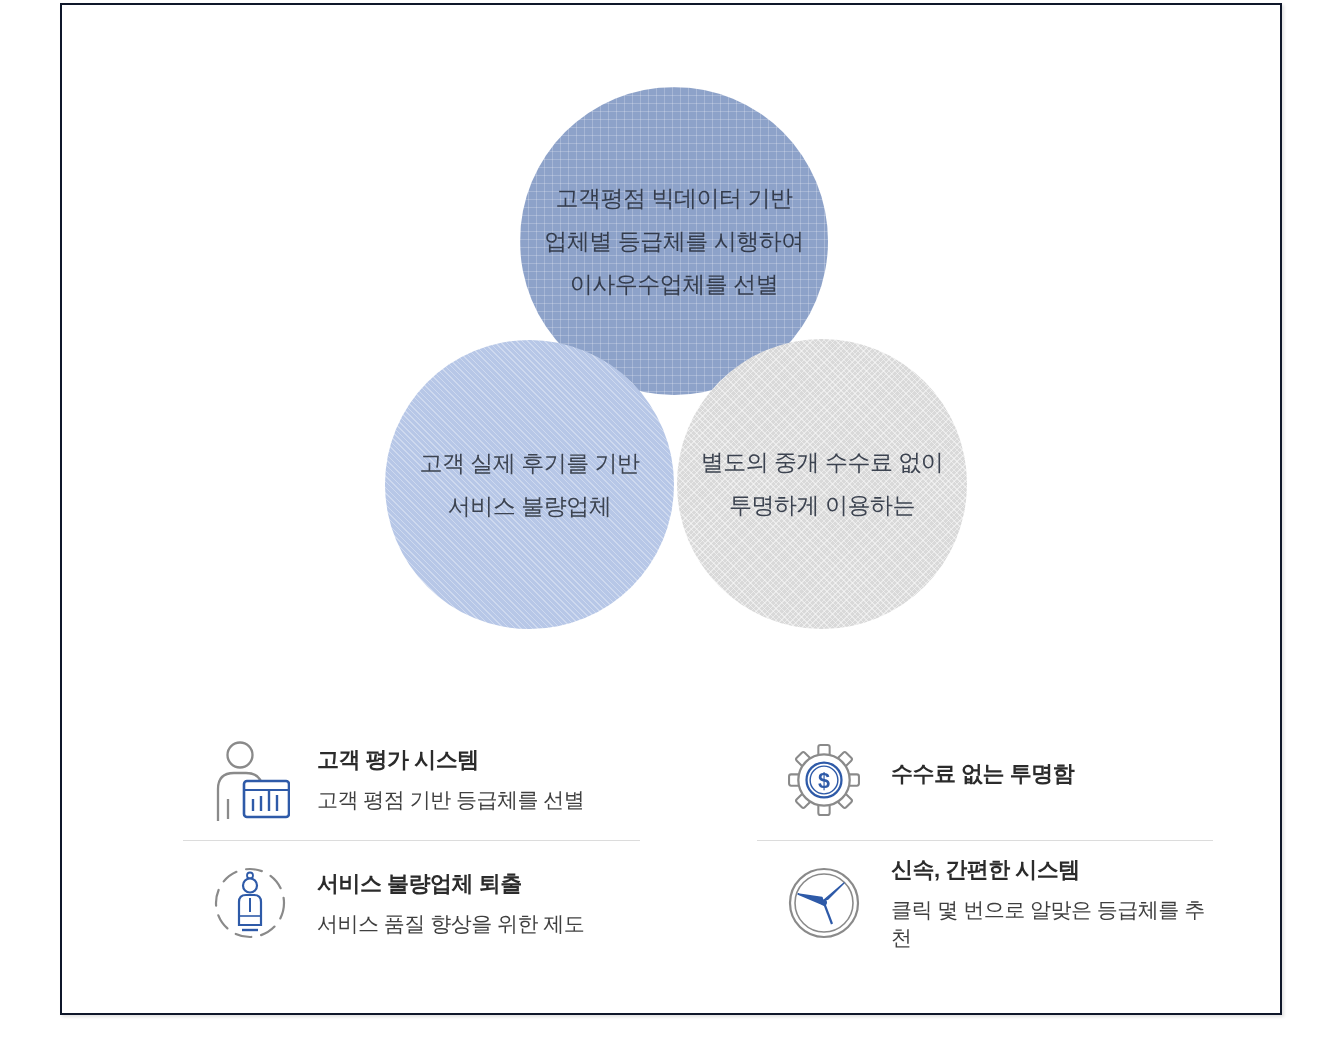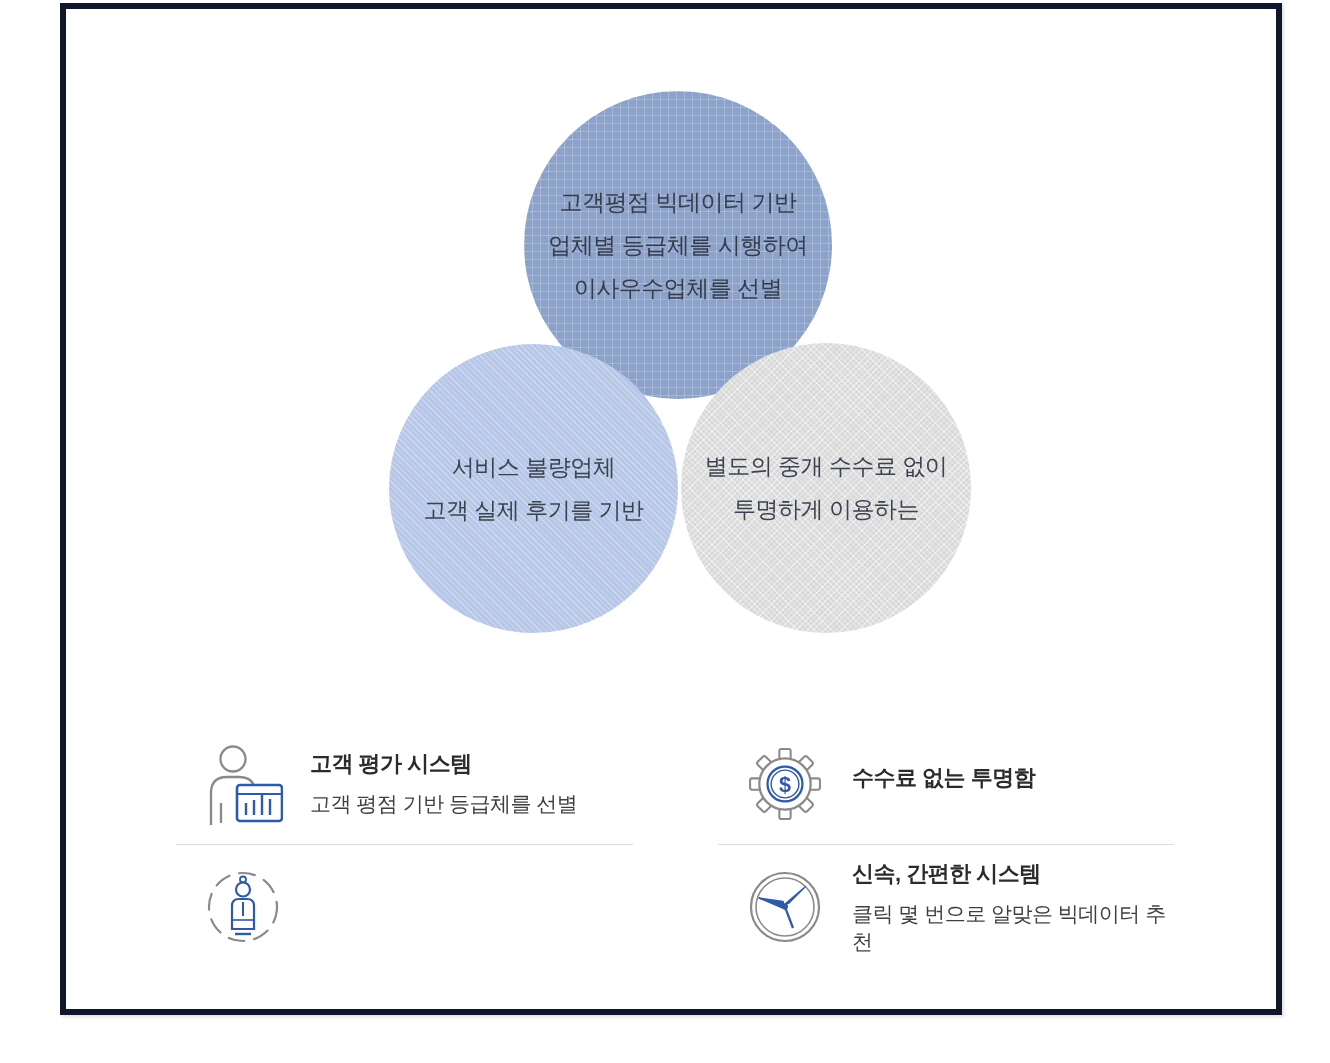--- a/index.html
+++ b/index.html
@@ -1,19 +1,19 @@
 <!DOCTYPE html>
 <html><head>
 <meta charset="utf-8">
 <style>
   * { margin:0; padding:0; box-sizing:border-box; }
   html,body { width:1330px; height:1063px; background:#ffffff; font-family:"Liberation Sans", sans-serif; }
   .frame {
     position:absolute; left:60px; top:3px; width:1222px; height:1012px;
-    background:#ffffff; border:6px solid #0f172a;
+    background:#ffffff; border:2px solid #0f172a;
     box-shadow:2px 2px 3px rgba(0,0,0,0.12);
   }
 
   
   .venn { position:absolute; left:0; top:0; width:100%; height:700px; }
   .circle {
     position:absolute; border-radius:50%;
     display:flex; align-items:center; justify-content:center; text-align:center;
   }
   .circle-text { font-size:23px; line-height:43px; font-weight:500; color:#3c4350; letter-spacing:-0.5px; white-space:nowrap; }
@@ -34,22 +34,22 @@
   .circle-right {
     left:615px; top:334px; width:290px; height:290px; z-index:3;
     background-color:#d9d9d9;
     background-image:
       repeating-linear-gradient(45deg, rgba(255,255,255,0.45) 0px, rgba(255,255,255,0.45) 1px, transparent 1px, transparent 4px),
       repeating-linear-gradient(135deg, rgba(255,255,255,0.45) 0px, rgba(255,255,255,0.45) 1px, transparent 1px, transparent 4px);
   }
 
   
   .features {
-    position:absolute; left:110px; top:714px; width:998px;
-    display:grid; grid-template-columns:457px 456px; column-gap:85px;
+    position:absolute; left:121px; top:714px; width:998px;
+    display:grid; grid-template-columns:457px 456px; column-gap:117px;
   }
   .feature {
     display:flex; align-items:center;
     min-height:121px; padding-left:26px;
   }
   .feature.row2 { border-top:1px solid #dcdcdc; min-height:125px; }
   .feature-icon { flex:0 0 82px; display:flex; justify-content:center; align-items:center; }
   .feature-text { margin-left:26px; }
   .feature-title { font-size:22px; font-weight:bold; color:#2b2b2b; letter-spacing:-0.5px; margin-bottom:11px; }
   .feature-desc  { font-size:21px; color:#3f3f3f; letter-spacing:-0.5px; }
@@ -66,22 +66,22 @@
     <div class="circle circle-top">
       <div class="circle-text">
         <div>고객평점 빅데이터 기반</div>
         <div>업체별 등급체를 시행하여</div>
         <div>이사우수업체를 선별</div>
       </div>
     </div>
 
     <div class="circle circle-left">
       <div class="circle-text">
+        <div>고객 실제 후기를 기반</div>
         <div>서비스 불량업체</div>
-        <div>고객 실제 후기를 기반</div>
       </div>
     </div>
 
     <div class="circle circle-right">
       <div class="circle-text">
         <div>별도의 중개 수수료 없이</div>
         <div>투명하게 이용하는</div>
       </div>
     </div>
 
@@ -138,33 +138,37 @@
         <svg width="78" height="82" viewBox="0 0 78 82">
           <circle cx="39" cy="41" r="34" fill="none" stroke="#8a8a8a" stroke-width="2.2" stroke-dasharray="16 10" stroke-linecap="round"></circle>
           <circle cx="39" cy="13.5" r="3" fill="none" stroke="#2e5aa8" stroke-width="1.8"></circle>
           <circle cx="39" cy="23.5" r="7" fill="#ffffff" stroke="#2e5aa8" stroke-width="2.2"></circle>
           <path d="M28 63 L28 40 Q28 33 35 33 L43 33 Q50 33 50 40 L50 63 Z" fill="#ffffff" stroke="#2e5aa8" stroke-width="2.2"></path>
           <line x1="39" y1="36" x2="39" y2="50" stroke="#2e5aa8" stroke-width="2"></line>
           <line x1="28" y1="54" x2="50" y2="54" stroke="#2e5aa8" stroke-width="1.6"></line>
           <line x1="31" y1="68" x2="47" y2="68" stroke="#2e5aa8" stroke-width="2.4"></line>
         </svg>
       </div>
+      <div class="feature-text">
+        <div class="feature-title">서비스 불량업체 퇴출</div>
+        <div class="feature-desc">서비스 품질 향상을 위한 제도</div>
+      </div>
     </div>
 
     <div class="feature row2">
       <div class="feature-icon">
         <svg width="78" height="78" viewBox="0 0 78 78">
           <circle cx="39" cy="39" r="34" fill="none" stroke="#8a8a8a" stroke-width="2.2"></circle>
           <circle cx="39" cy="39" r="29" fill="none" stroke="#8a8a8a" stroke-width="1.6"></circle>
           <path d="M39 41 L13 30 L37 33.5 Z" fill="#2e5aa8" stroke="#2e5aa8" stroke-width="1.4" stroke-linejoin="round"></path>
           <path d="M38.5 36.5 L59 19 L43 35 Z" fill="#2e5aa8" stroke="#2e5aa8" stroke-width="1.4" stroke-linejoin="round"></path>
           <line x1="39" y1="39" x2="47" y2="60" stroke="#2e5aa8" stroke-width="2.2"></line>
           <circle cx="39" cy="38.5" r="3" fill="#2e5aa8"></circle>
         </svg>
       </div>
       <div class="feature-text">
         <div class="feature-title">신속, 간편한 시스템</div>
-        <div class="feature-desc">클릭 몇 번으로 알맞은 빅데이터 추천</div>
+        <div class="feature-desc">클릭 몇 번으로 알맞은 등급체를 추천</div>
       </div>
     </div>
 
   </div>
 </div>
 
 </body></html>

